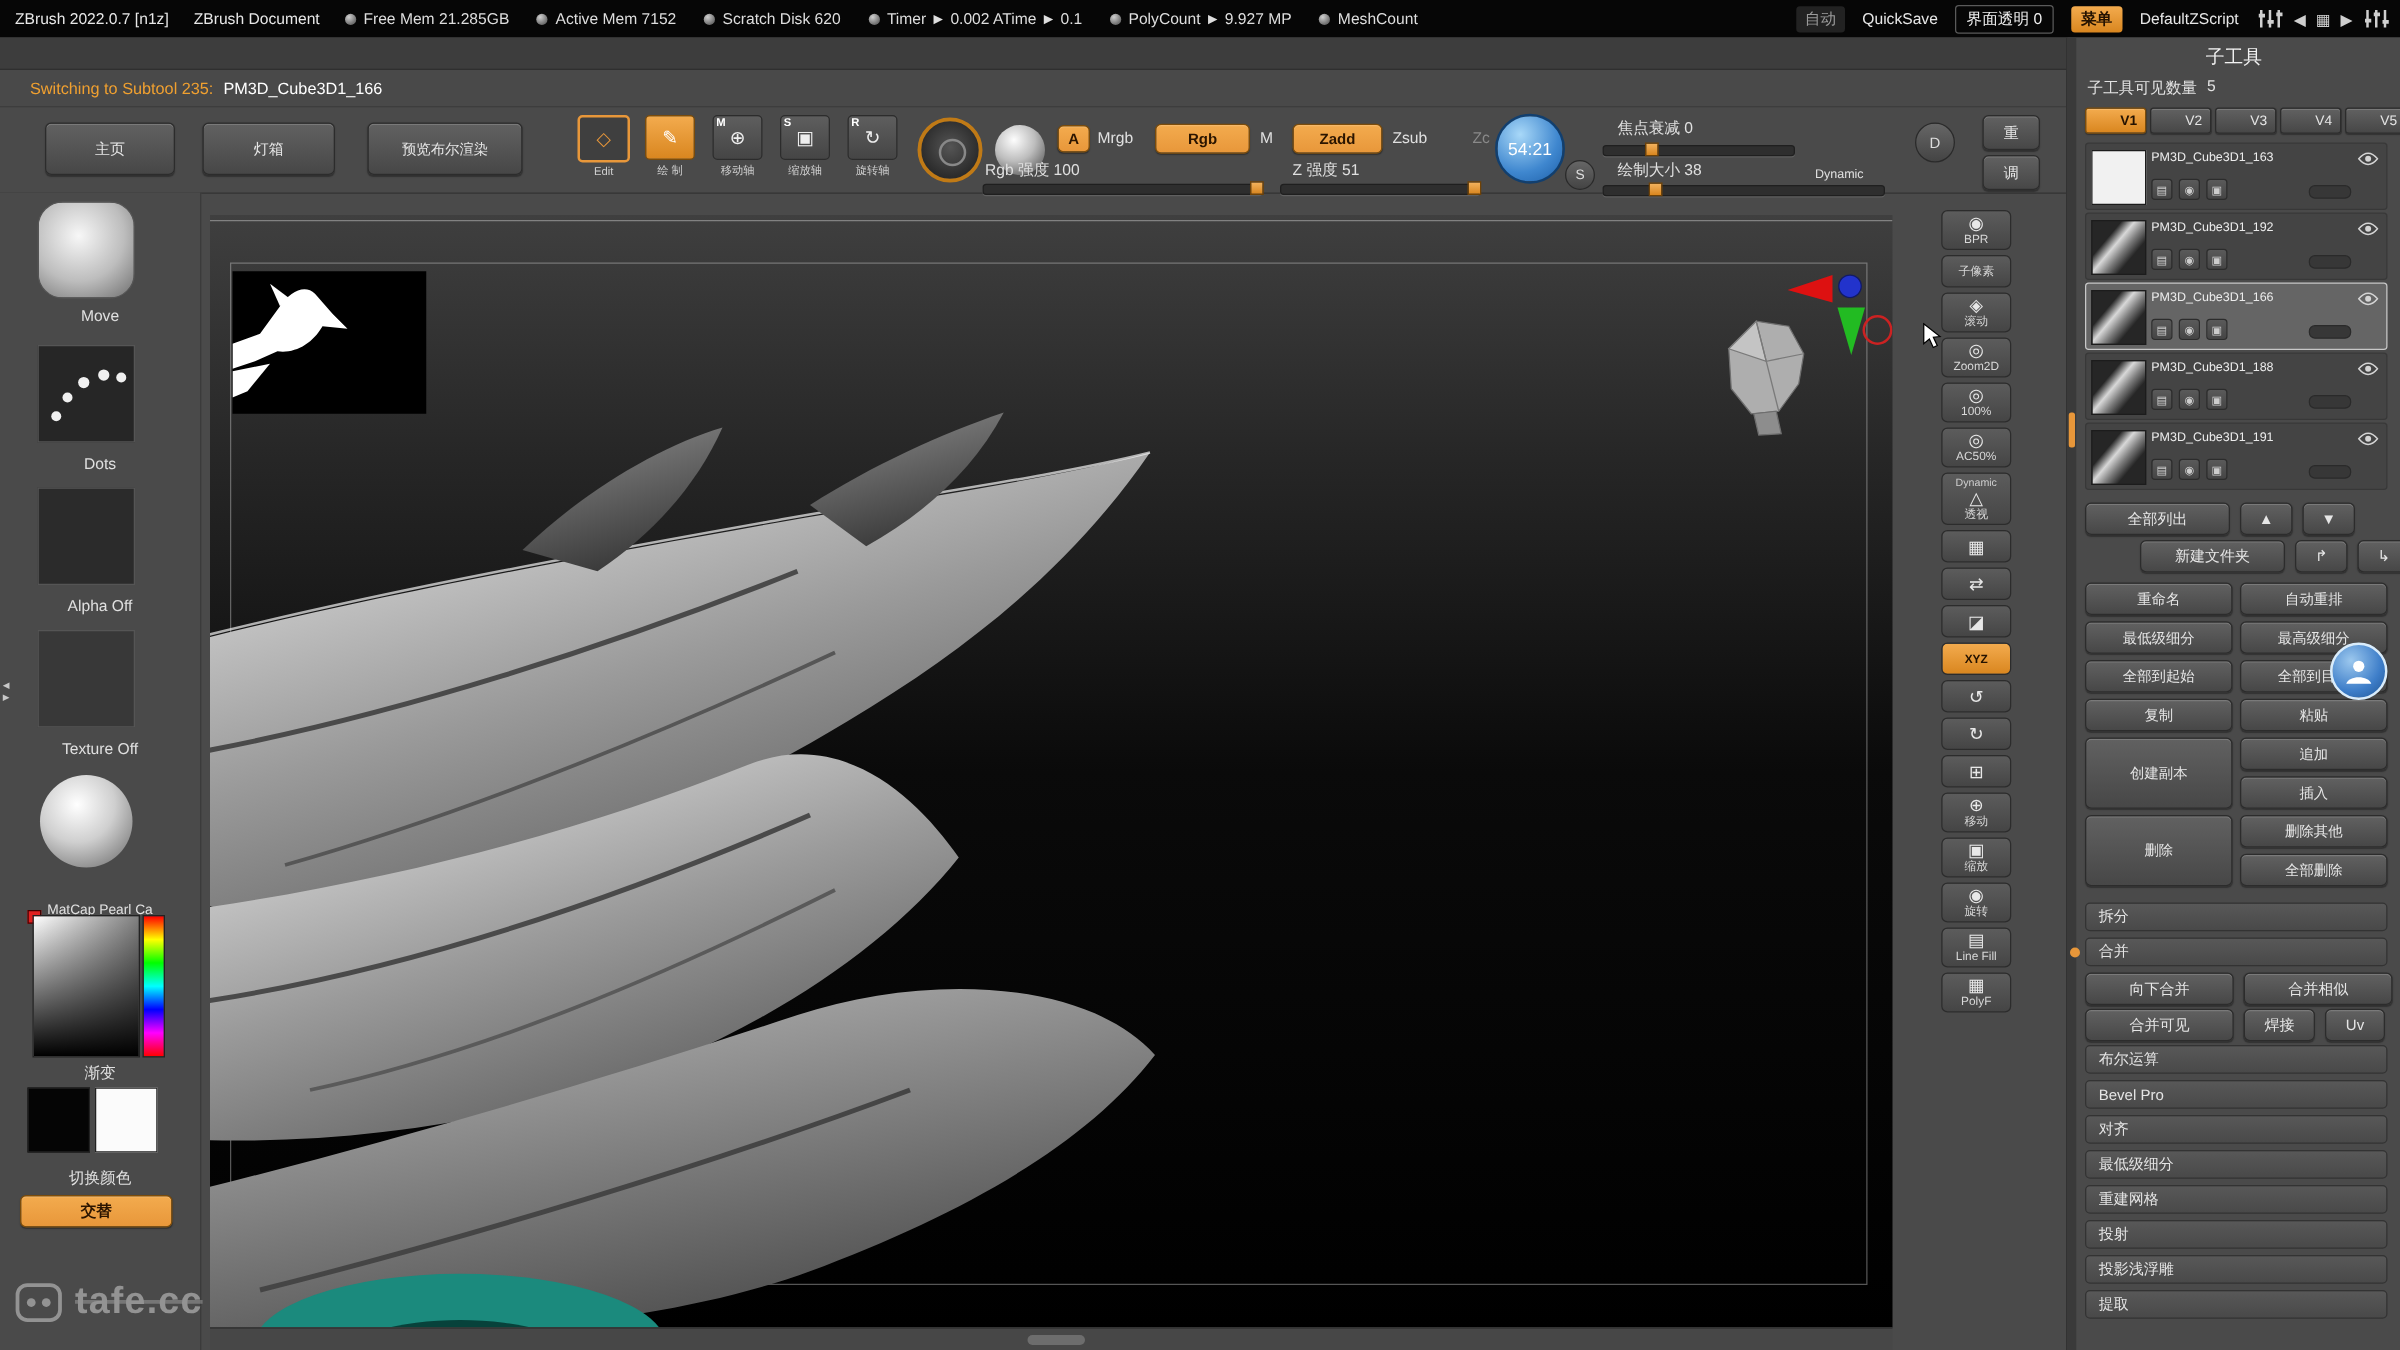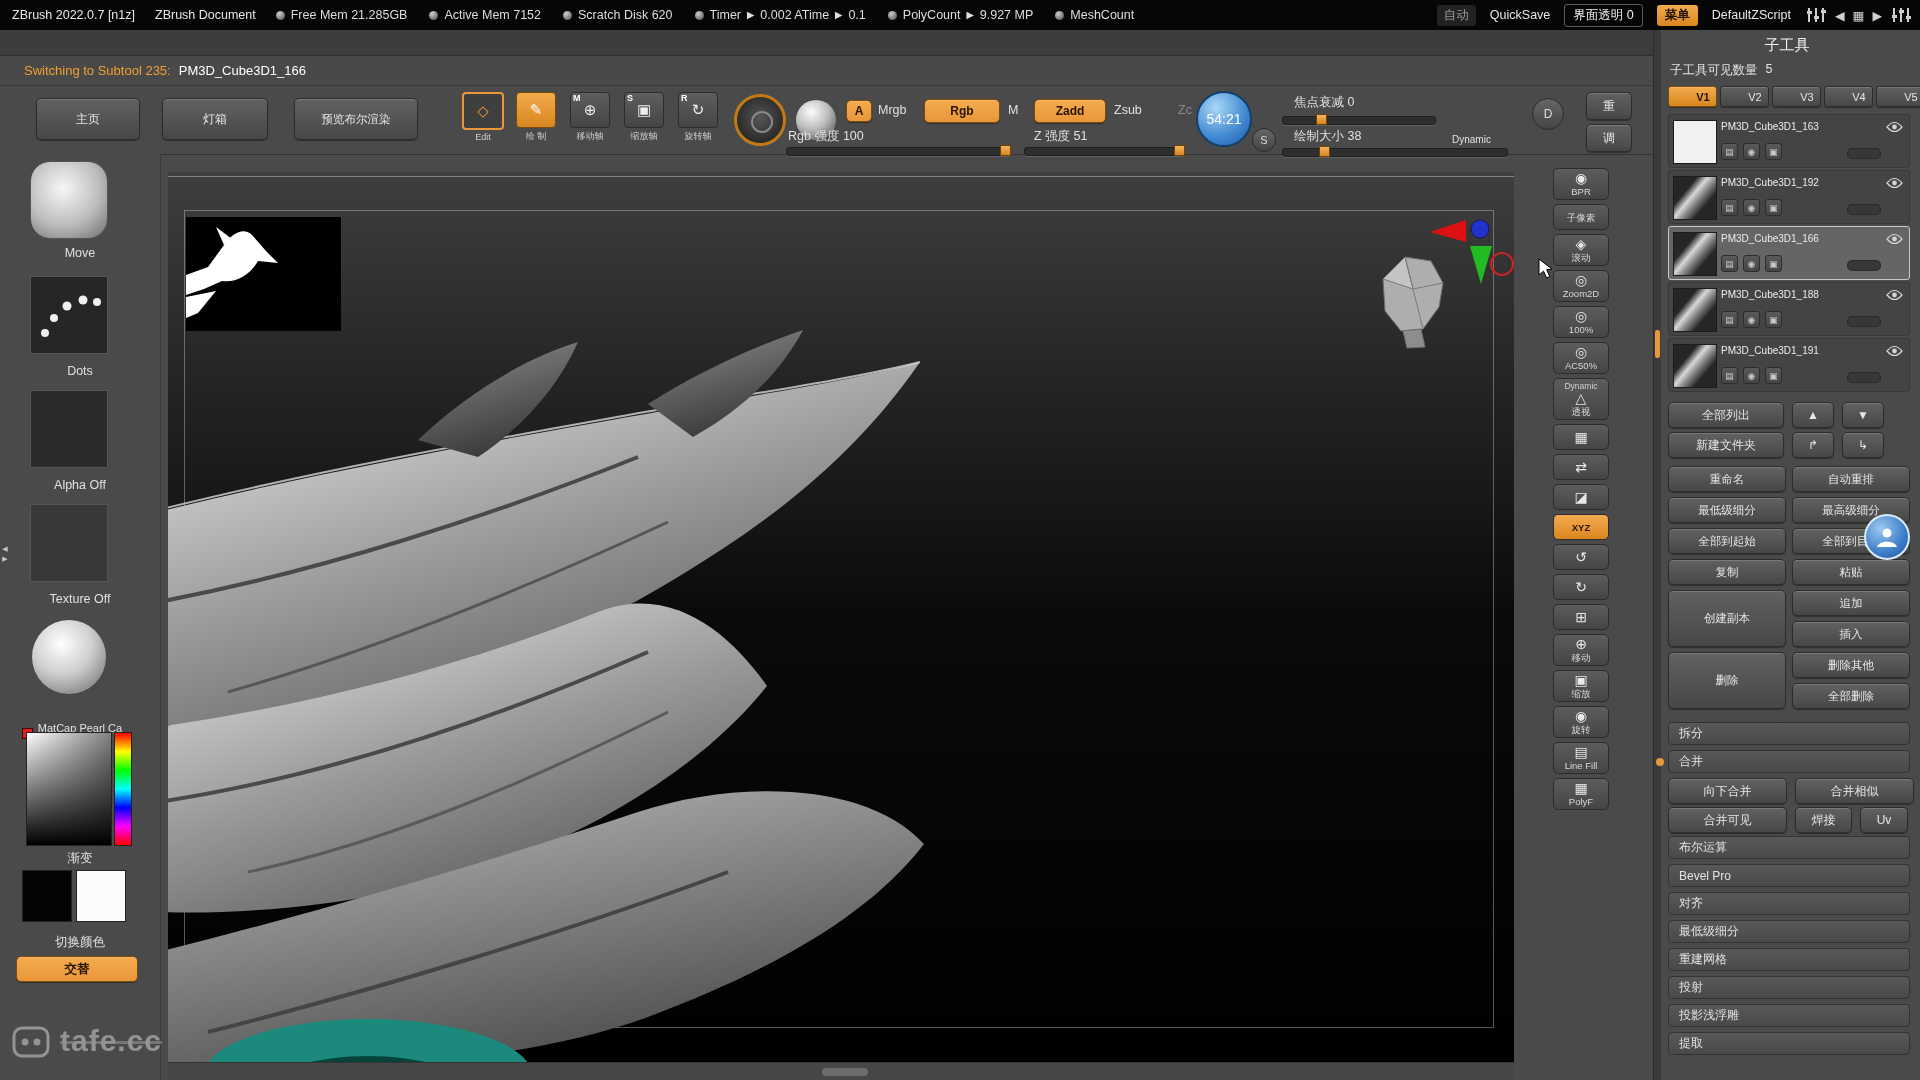--- a/index.html
+++ b/index.html
@@ -622,21 +622,21 @@
         <span class="st-pill"></span>
       </div>
   </div>
 
   <div class="sp-row-btns" style="top:372px;">
     <div class="btn" style="width:114px;">全部列出</div>
     <div class="btn" style="width:40px;">▲</div>
     <div class="btn" style="width:40px;">▼</div>
   </div>
   <div class="sp-row-btns" style="top:402px;">
-    <div class="btn" style="width:114px;">新建文件夹</div>
+    <div class="btn" style="width:114px;margin-left:44px;">新建文件夹</div>
     <div class="btn" style="width:40px;">↱</div>
     <div class="btn" style="width:40px;">↳</div>
   </div>
 
   <div class="pgrid">
     <div class="btn pbtn">重命名</div>
     <div class="btn pbtn">自动重排</div>
     <div class="btn pbtn">最低级细分</div>
     <div class="btn pbtn">最高级细分</div>
     <div class="btn pbtn">全部到起始</div>

